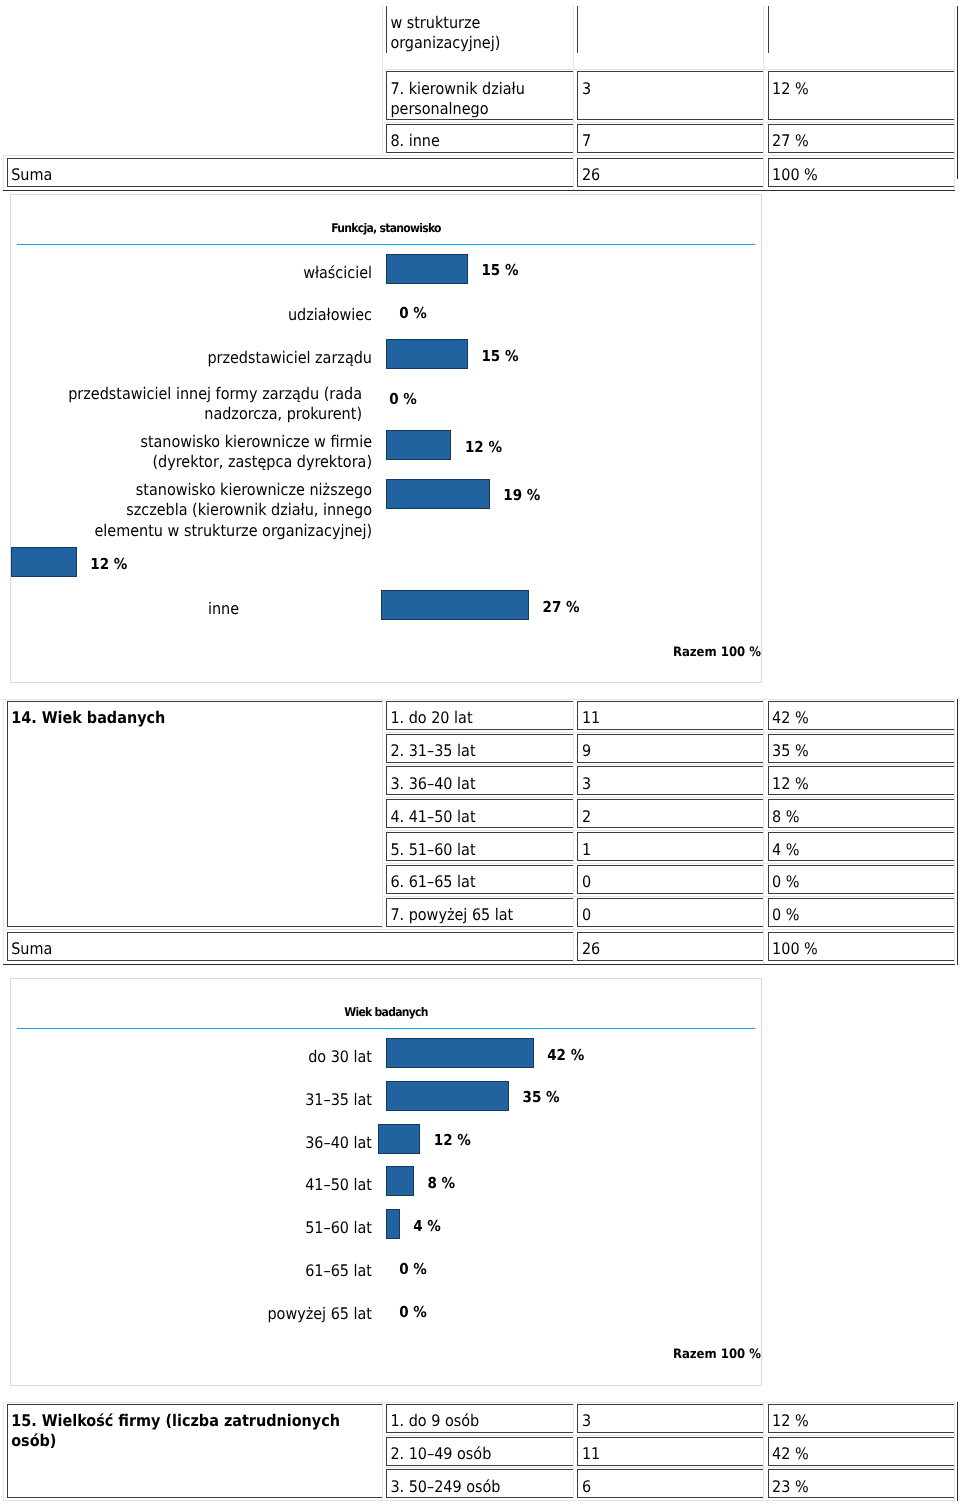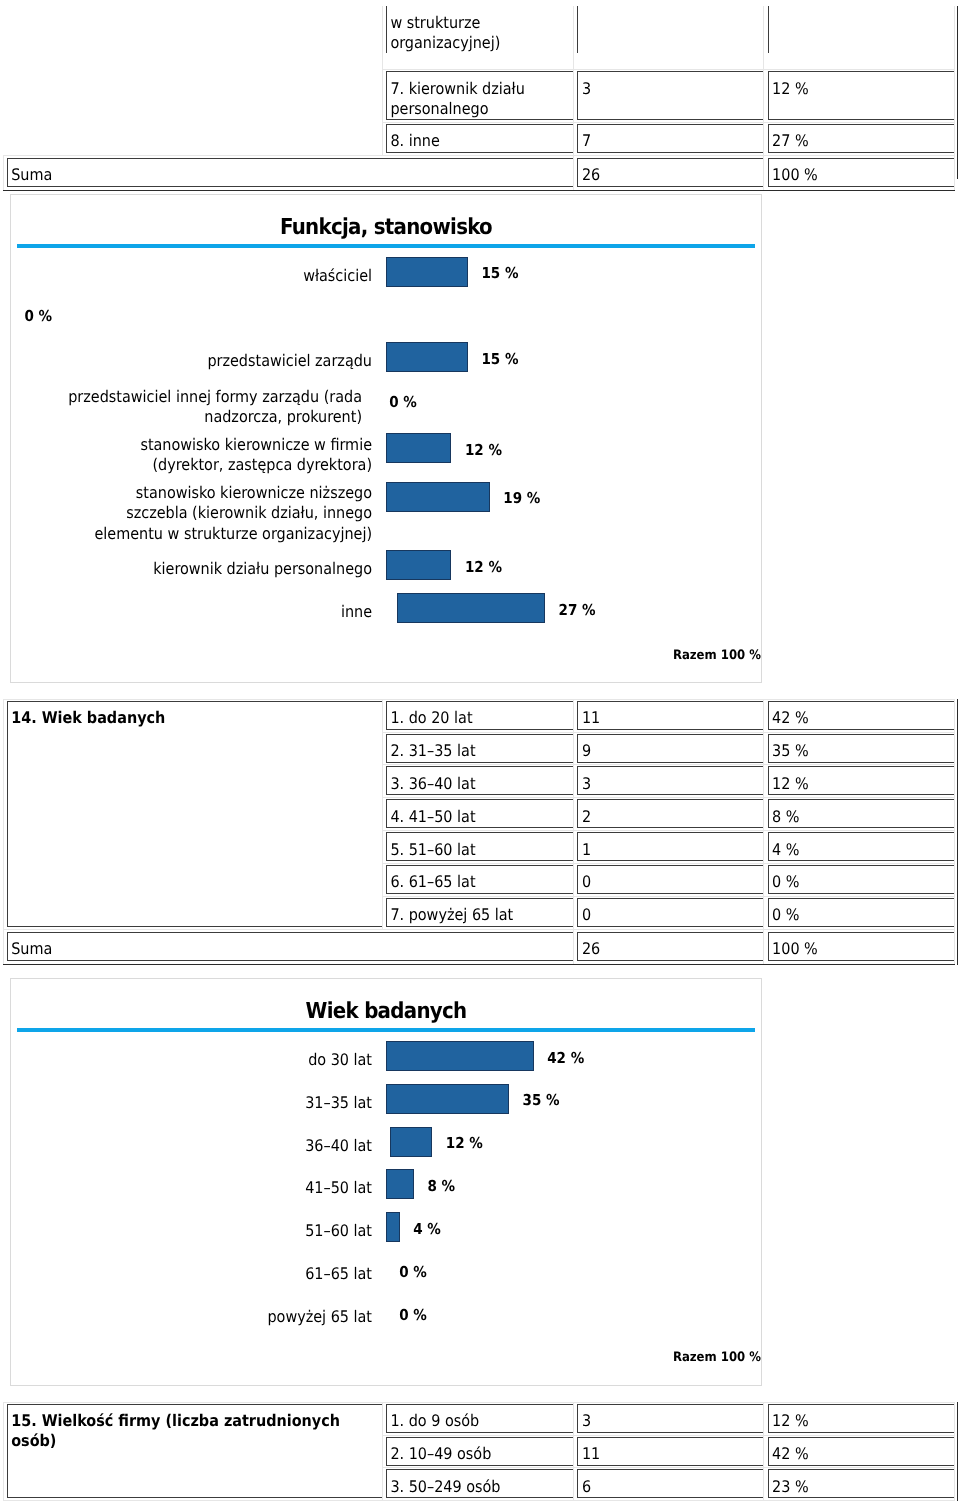--- a/index.html
+++ b/index.html
@@ -16,22 +16,22 @@
   .qtbl td.nb{border:none;padding:0;background:transparent;}
   .qtbl tr.last td{border-bottom:1px solid #2b2b2b;padding-top:2.3px;padding-bottom:2.7px;}
   .qtbl tr.controw td{padding-bottom:16px;}
   .qtbl tr.controw .box{border-top:none;border-right:none;border-bottom:none;}
   .box{border:1px solid #3c3c3c;box-sizing:border-box;
        font-size:16px;line-height:20px;padding:6.5px 5px 0.5px 3.5px;min-height:29px;background:#fff;height:100%;border-right:none;}
   .box.b{font-weight:bold;}
 
   
   .chart{position:absolute;border:1px solid #dadada;background:#fff;box-sizing:border-box;}
-  .ctitle{text-align:center;font-weight:bold;font-size:22px;letter-spacing:-0.7px;line-height:22px;
-          padding-top:22.5px;padding-bottom:4.5px;border-bottom:4px solid #0ea5e9;
+  .ctitle{text-align:center;font-weight:bold;font-size:12px;letter-spacing:-0.7px;line-height:22px;
+          padding-top:22.5px;padding-bottom:4.5px;border-bottom:1px solid #0ea5e9;
           margin:0 6px 6.75px 6px;}
   .crow{display:flex;align-items:center;min-height:42.85px;}
   .clabel{text-align:right;font-size:16px;line-height:20.3px;box-sizing:border-box;
           padding:3.85px 0 3.85px 0;flex:0 0 auto;}
   .cbarwrap{position:relative;flex:1 1 auto;align-self:stretch;}
   .cbar{position:absolute;top:2.25px;left:0;height:30px;box-sizing:border-box;
         background:#20639f;border:1px solid #17375e;}
   .cval{position:absolute;top:4px;height:30px;line-height:30px;font-size:15px;font-weight:bold;white-space:nowrap;}
   .ctotal{text-align:right;font-weight:bold;font-size:13px;line-height:22px;margin-top:11px;}
 </style>
@@ -102,20 +102,21 @@
   <div class="ctitle">Funkcja, stanowisko</div>
   <div id="chart0rows">
         <div class="crow">
           <div class="clabel" style="width: 297px; margin-left: 64px; margin-right: 13.7px;">właściciel</div>
           <div class="cbarwrap">
             <div class="cbar" style="width: 82.2222px; background: rgb(32, 99, 159);"></div>
             <div class="cval" style="left: 95.7222px;">15 %</div>
           </div>
         </div>
         <div class="crow">
+          <div class="clabel" style="width: 297px; margin-left: 64px; margin-right: 13.7px;">udziałowiec</div>
           <div class="cbarwrap">
             <div class="cval" style="left: 13.5px;">0 %</div>
           </div>
         </div>
         <div class="crow">
           <div class="clabel" style="width: 297px; margin-left: 64px; margin-right: 13.7px;">przedstawiciel zarządu</div>
           <div class="cbarwrap">
             <div class="cbar" style="width: 82.2222px; background: rgb(32, 99, 159);"></div>
             <div class="cval" style="left: 95.7222px;">15 %</div>
           </div>
@@ -134,28 +135,27 @@
           </div>
         </div>
         <div class="crow">
           <div class="clabel" style="width: 297px; margin-left: 64px; margin-right: 13.7px;">stanowisko kierownicze niższego szczebla (kierownik działu, innego elementu w strukturze organizacyjnej)</div>
           <div class="cbarwrap">
             <div class="cbar" style="width: 104.148px; background: rgb(32, 99, 159);"></div>
             <div class="cval" style="left: 117.648px;">19 %</div>
           </div>
         </div>
         <div class="crow">
-          <div class="clabel" style="width: 297px; margin-left: 64px; margin-right: 13.7px;">kierownik działu personalnego</div>
           <div class="cbarwrap">
             <div class="cbar" style="width: 65.7778px; background: rgb(32, 99, 159);"></div>
             <div class="cval" style="left: 79.2778px;">12 %</div>
           </div>
         </div>
         <div class="crow">
-          <div class="clabel" style="width: 297px; margin-left: 64px; margin-right: 25px;">inne</div>
+          <div class="clabel" style="width: 297px; margin-left: 64px; margin-right: 9px; text-align: center;">inne</div>
           <div class="cbarwrap">
             <div class="cbar" style="width: 148px; background: rgb(32, 99, 159);"></div>
             <div class="cval" style="left: 161.5px;">27 %</div>
           </div>
         </div>
       </div>
   <div class="ctotal">Razem 100 %</div>
 </div>
 
 <table class="qtbl" style="top:698.7px;">
@@ -271,21 +271,21 @@
           </div>
         </div>
         <div class="crow">
           <div class="clabel" style="width: 297px; margin-left: 64px; margin-right: 13.7px;">31–35 lat</div>
           <div class="cbarwrap">
             <div class="cbar" style="width: 123.333px; background: rgb(32, 99, 159);"></div>
             <div class="cval" style="left: 136.833px;">35 %</div>
           </div>
         </div>
         <div class="crow">
-          <div class="clabel" style="width: 297px; margin-left: 64px; margin-right: 18px;">36–40 lat</div>
+          <div class="clabel" style="width: 297px; margin-left: 64px; margin-right: 6px;">36–40 lat</div>
           <div class="cbarwrap">
             <div class="cbar" style="width: 42.2857px; background: rgb(32, 99, 159);"></div>
             <div class="cval" style="left: 55.7857px;">12 %</div>
           </div>
         </div>
         <div class="crow">
           <div class="clabel" style="width: 297px; margin-left: 64px; margin-right: 13.7px;">41–50 lat</div>
           <div class="cbarwrap">
             <div class="cbar" style="width: 28.1905px; background: rgb(32, 99, 159);"></div>
             <div class="cval" style="left: 41.6905px;">8 %</div>

